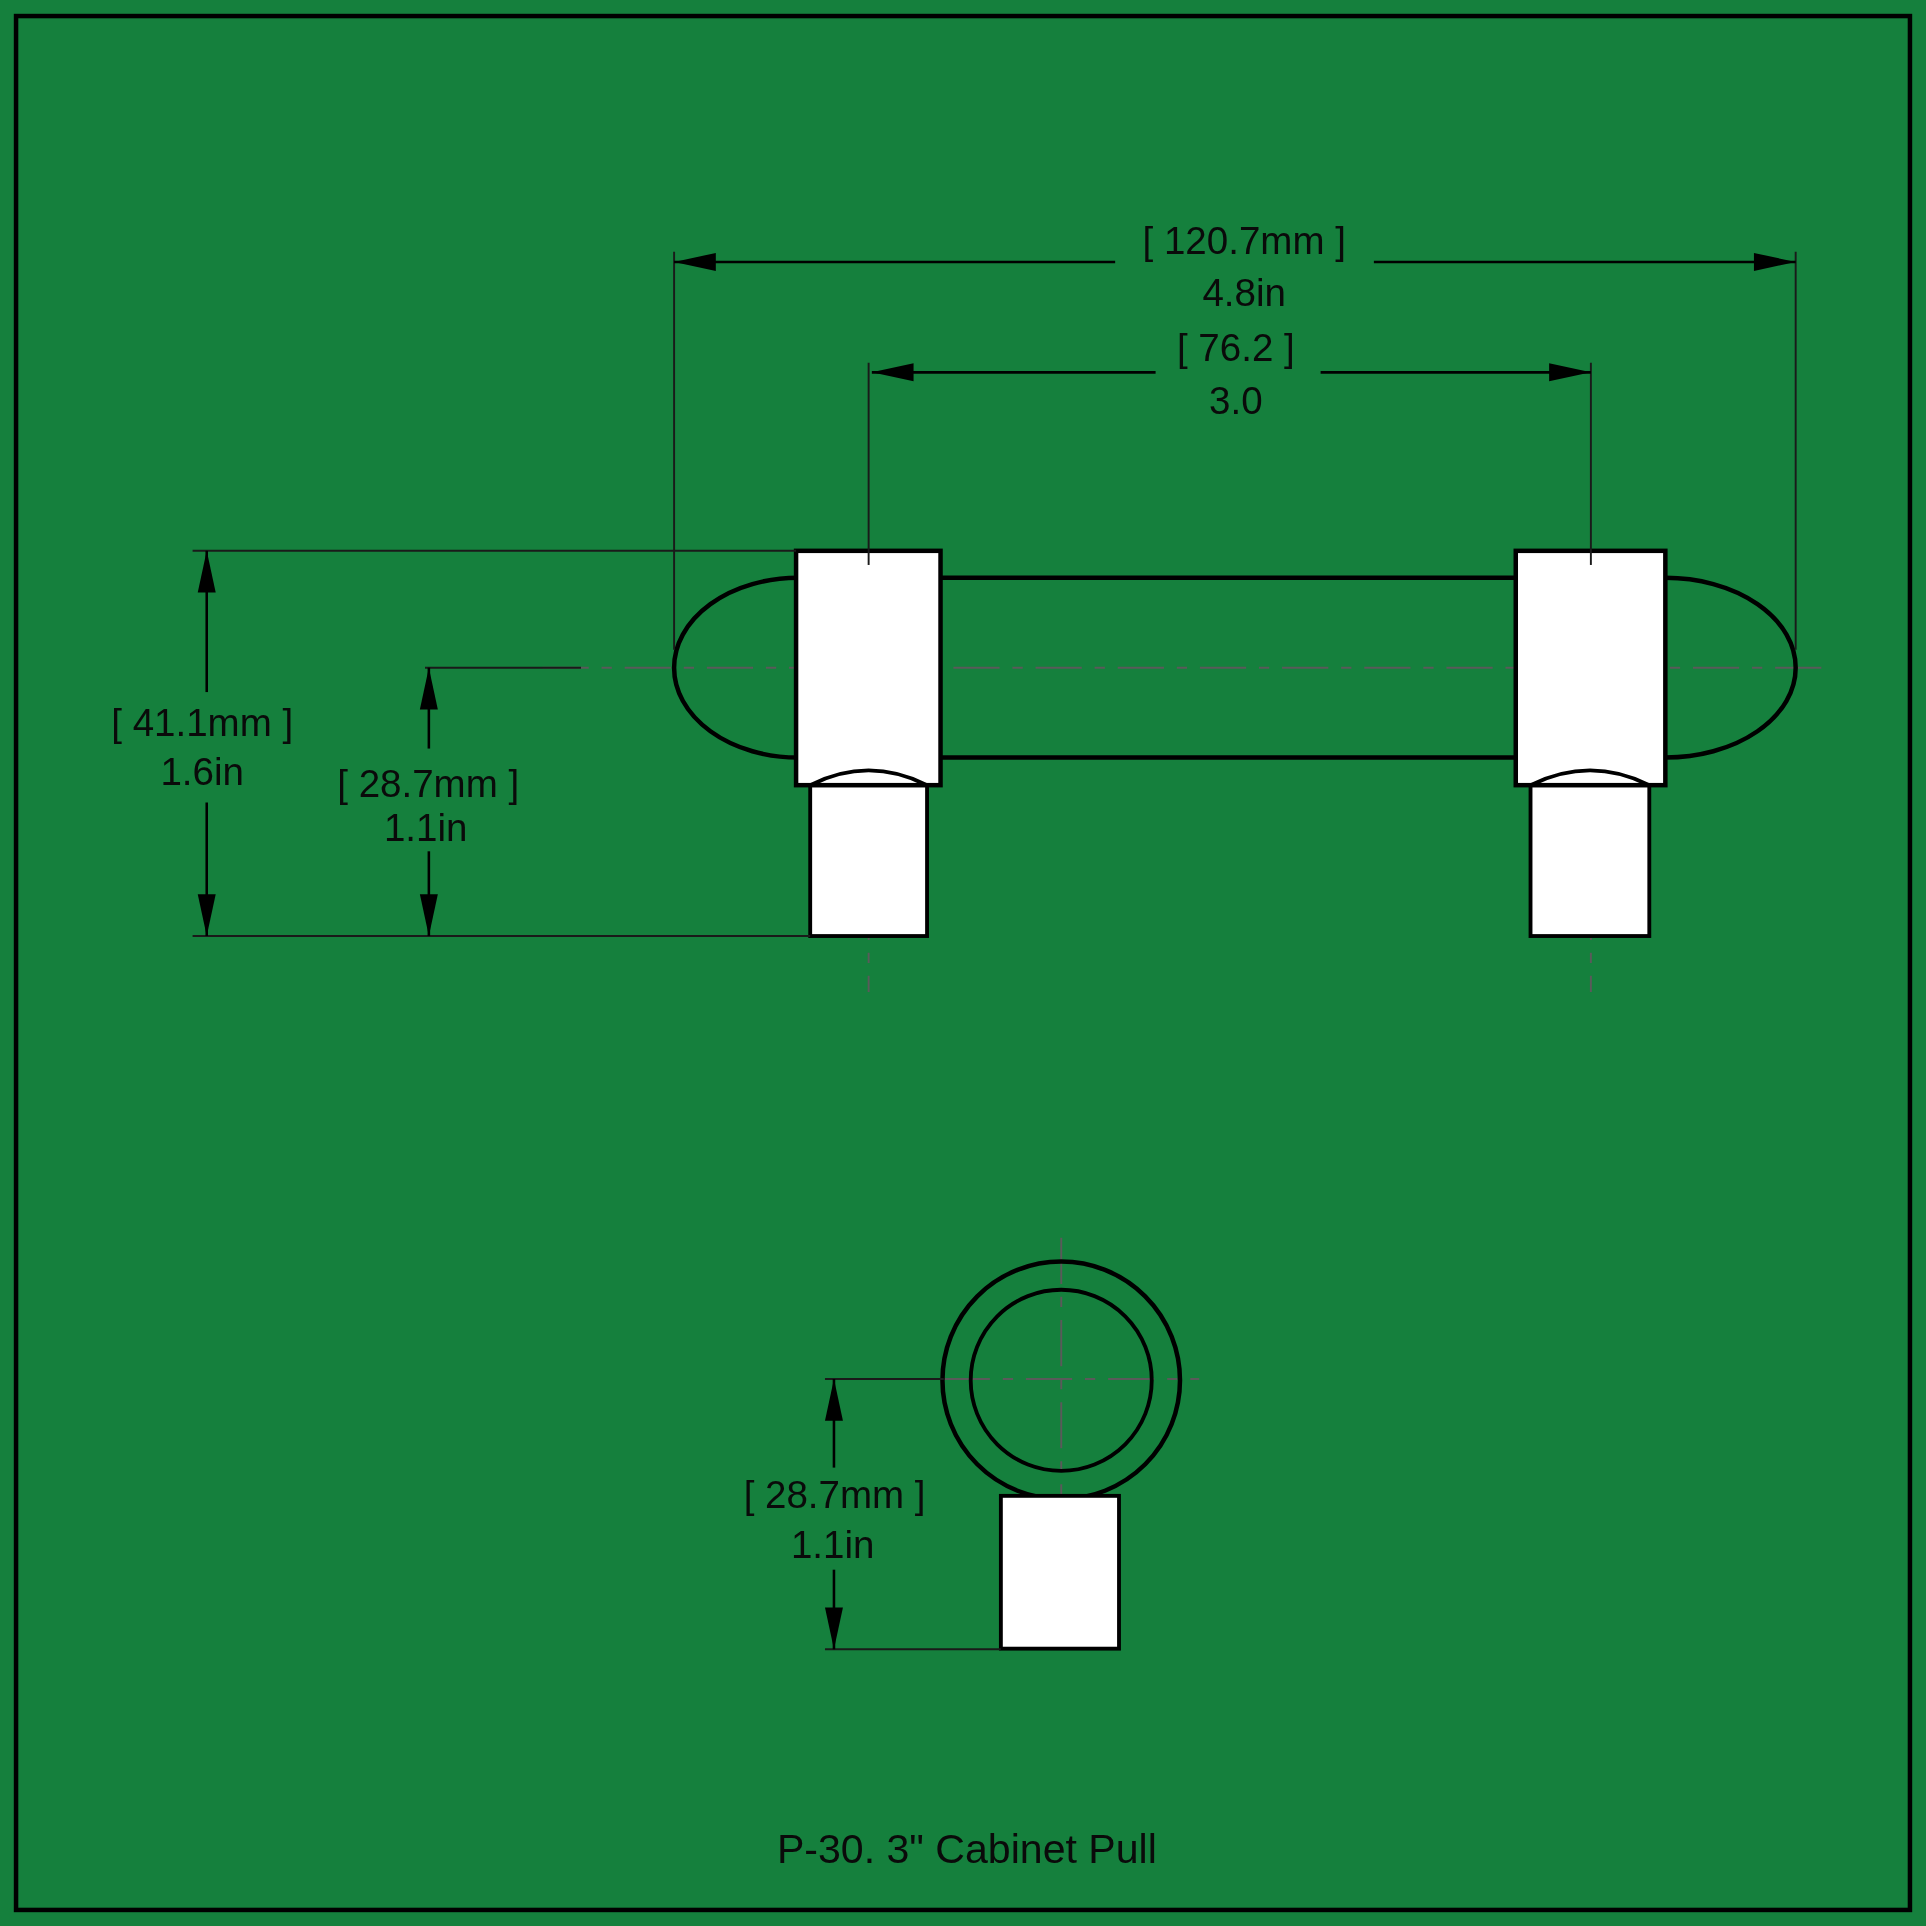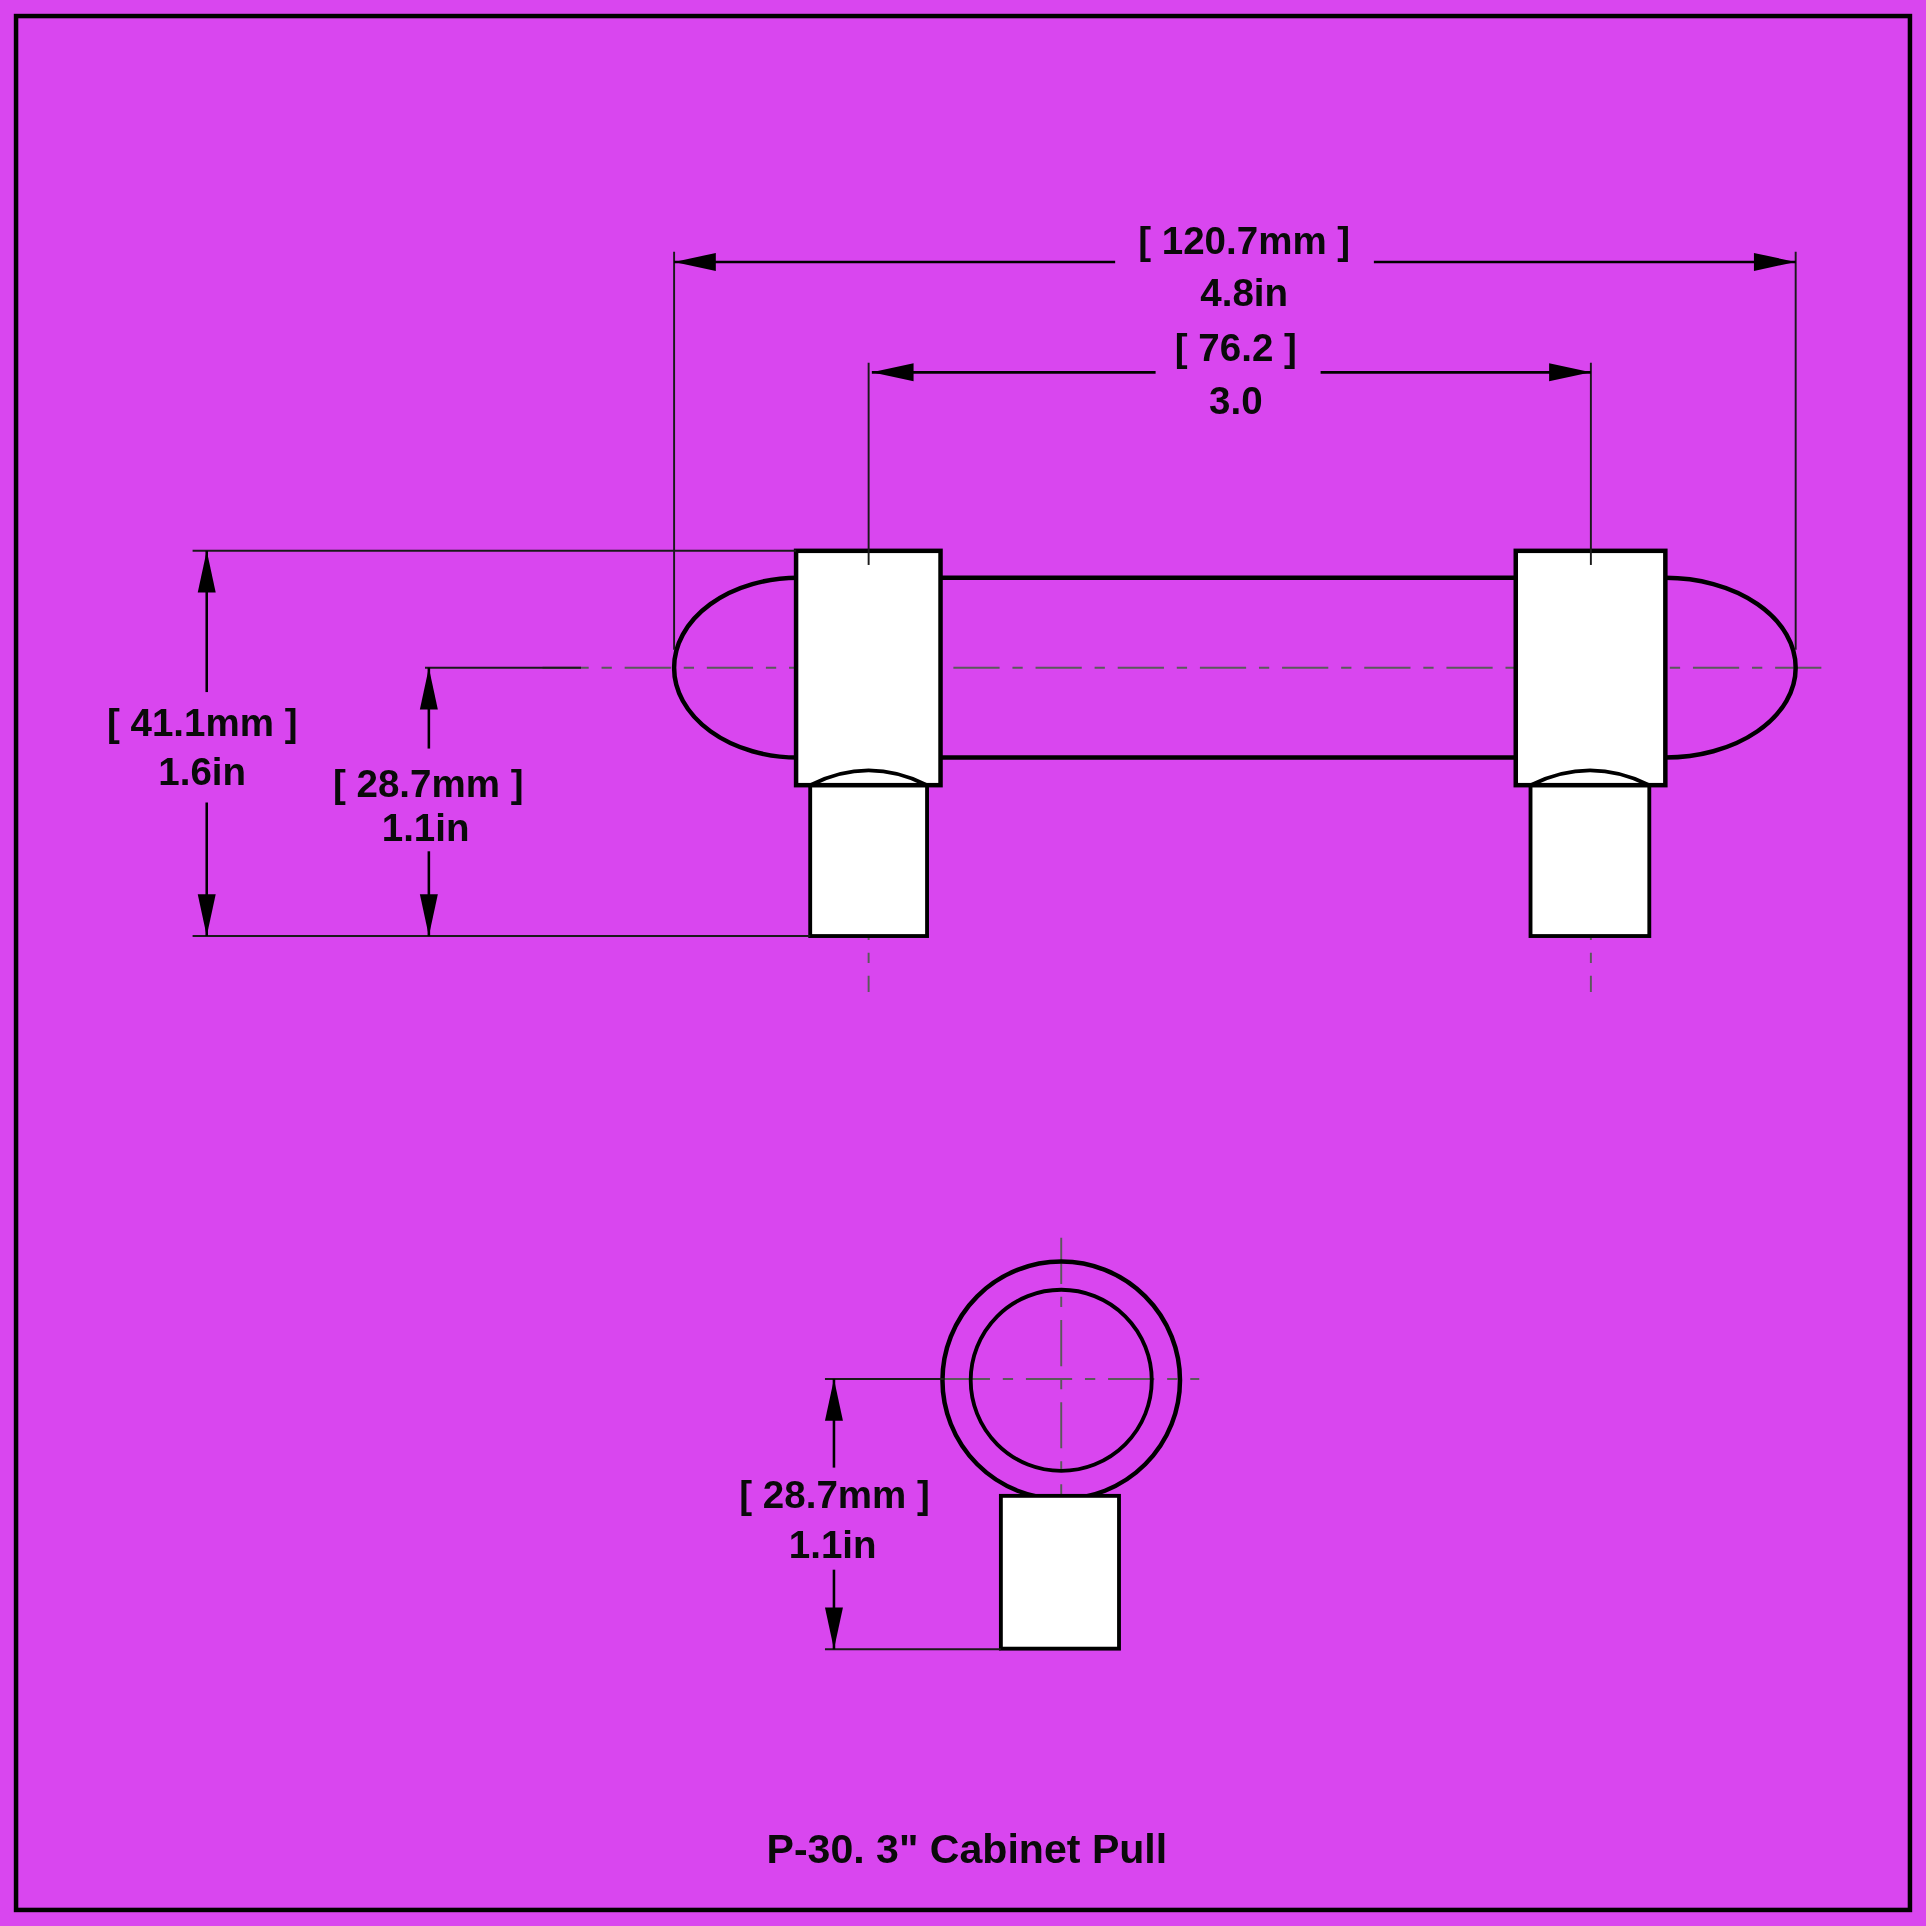--- a/index.html
+++ b/index.html
@@ -4,23 +4,22 @@
 <style>
   html, body {
     margin: 0;
     padding: 0;
     background: #ffffff;
   }
   #canvas {
     position: relative;
     width: 1926px;
     height: 1926px;
-    background: #d946ef;
+    background: #15803d;
     font-family: "Liberation Sans", sans-serif;
-    font-weight: bold;
   }
   svg { display: block; }
   .objline  { stroke: #000000; stroke-width: 7; fill: none; }
   .objline2 { stroke: #000000; stroke-width: 6; fill: none; }
   .objfill  { stroke: #000000; stroke-width: 7; fill: #ffffff; }
   .objfill2 { stroke: #000000; stroke-width: 6; fill: #ffffff; }
   .thin     { stroke: #1a1a1a; stroke-width: 3; fill: none; }
   .dim      { stroke: #000000; stroke-width: 4; fill: none; }
   .center   { stroke: #5a5a5a; stroke-width: 3; fill: none;
               stroke-dasharray: 72 20 16 20; }

